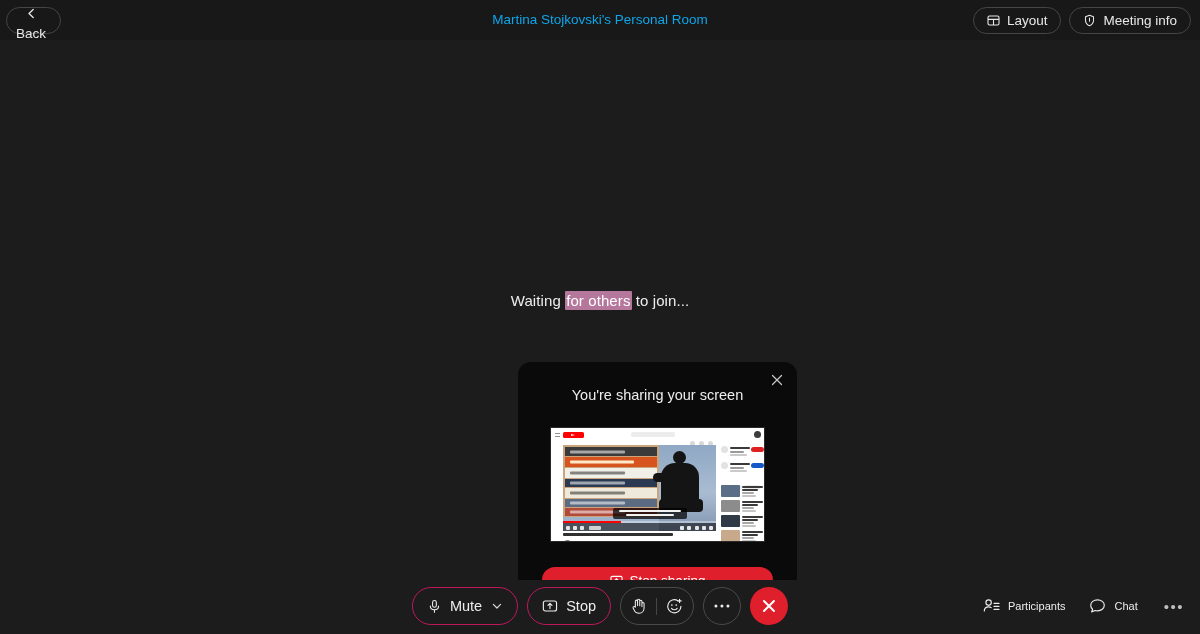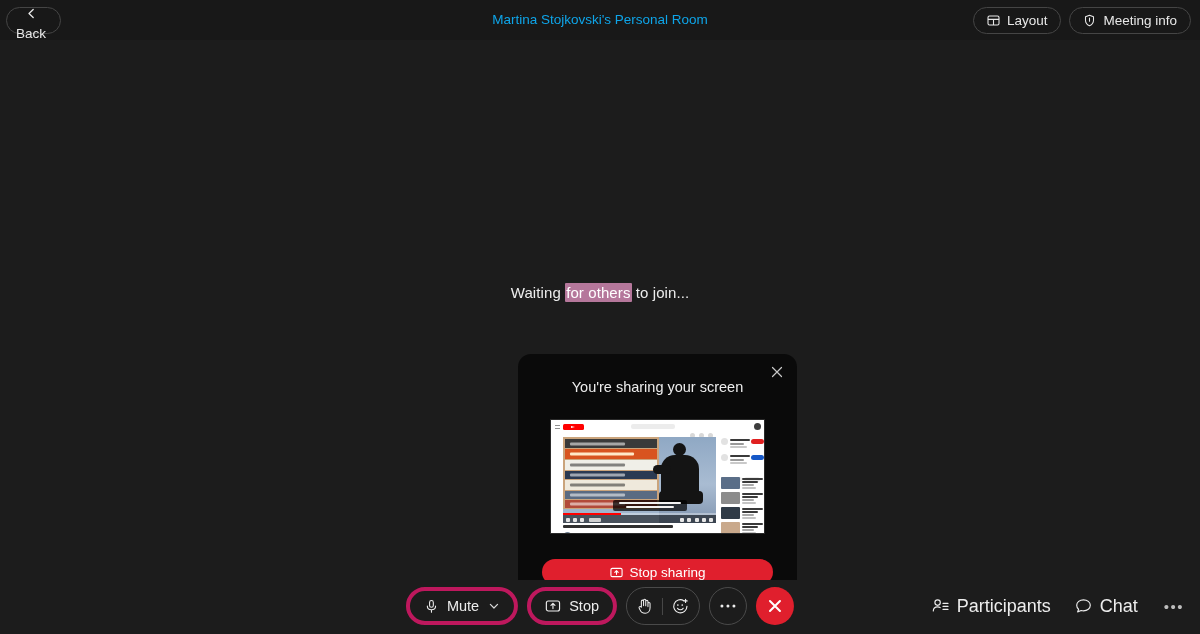--- a/index.html
+++ b/index.html
@@ -28,21 +28,21 @@
   .back-btn { position: absolute; left: 6px; top: 7px; padding-left: 9px; padding-right: 14px; flex-direction: column; }
   .header-title {
     position: absolute; left: 0; width: 1200px; text-align: center;
     color: #0ea5e9; font-size: 13.5px; line-height: 40px; pointer-events: none;
   }
   .header-right { position: absolute; right: 9px; top: 7px; display: flex; gap: 8px; }
   .ic { display: inline-block; line-height: 0; }
   .ic svg { display: block; }
 
   
-  .stage { position: absolute; top: 28px; left: 0; width: 1049px; height: 540px; }
+  .stage { position: absolute; top: 36px; left: 0; width: 1049px; height: 540px; }
   .waiting {
     position: absolute; top: 256px; left: 0; width: 1200px; text-align: center;
     color: #ededed; font-size: 15px; letter-spacing: .1px;
   }
   .waiting .sel { background: #b5779b; color: #fff; padding: 1px 1px; border-radius: 1px; }
 
   
   .popup {
     position: absolute; left: 518px; top: 326px; width: 279px; height: 250px;
     background: #0a0a0a; border-radius: 13px;
@@ -155,33 +155,33 @@
   .r2 { top: 55px; } .r2 .rt { background: #8c8c8c; }
   .r3 { top: 70px; } .r3 .rt { background: #2f3a46; }
   .r4 { top: 85px; } .r4 .rt { background: #c9a98c; }
 
   
   .bottom { position: absolute; left: 0; bottom: 0; width: 1200px; height: 54px; background: #1c1c1c; }
   .bar-center { position: absolute; left: 50%; transform: translateX(-50%); top: 7px;
     display: flex; align-items: center; gap: 9px; }
   .ctl {
     display: inline-flex; align-items: center; gap: 8px; height: 38px; padding: 0 14px;
-    border: 4px solid #be185d; border-radius: 19px; background: transparent;
+    border: 1px solid #be185d; border-radius: 19px; background: transparent;
     color: #ededed; font-size: 14.5px; font-family: inherit; cursor: pointer; white-space: nowrap;
   }
   .ctl .chev { margin-left: 1px; opacity: .9; }
   .ctl-split { display: inline-flex; align-items: center; height: 38px; padding: 0 10px;
     border: 1px solid #4a4a4a; border-radius: 19px; gap: 9px; cursor: pointer; }
   .divider { width: 1px; height: 17px; background: #4a4a4a; }
   .round-btn { width: 38px; height: 38px; border: 1px solid #4a4a4a; border-radius: 50%;
     background: transparent; color: #ededed; display: flex; align-items: center; justify-content: center; cursor: pointer; }
   .leave-btn { width: 38px; height: 38px; border-radius: 50%; background: #e01f2d; border: none;
     display: flex; align-items: center; justify-content: center; cursor: pointer; }
   .bar-right { position: absolute; right: 12px; top: 7px; display: flex; align-items: center; gap: 20px; }
-  .txt-btn { display: inline-flex; align-items: center; gap: 8px; color: #ededed; font-size: 18px;
+  .txt-btn { display: inline-flex; align-items: center; gap: 8px; color: #ededed; font-size: 11px;
     background: none; border: none; font-family: inherit; cursor: pointer; height: 38px; padding: 0 2px; }
   .dots-btn { color: #bdbdbd; font-size: 15px; letter-spacing: 1.5px; background: none; border: none;
     cursor: pointer; padding: 0 4px; height: 38px; }
 </style>
 </head>
 <body>
 
 <div class="app">
 
   <div class="header">

